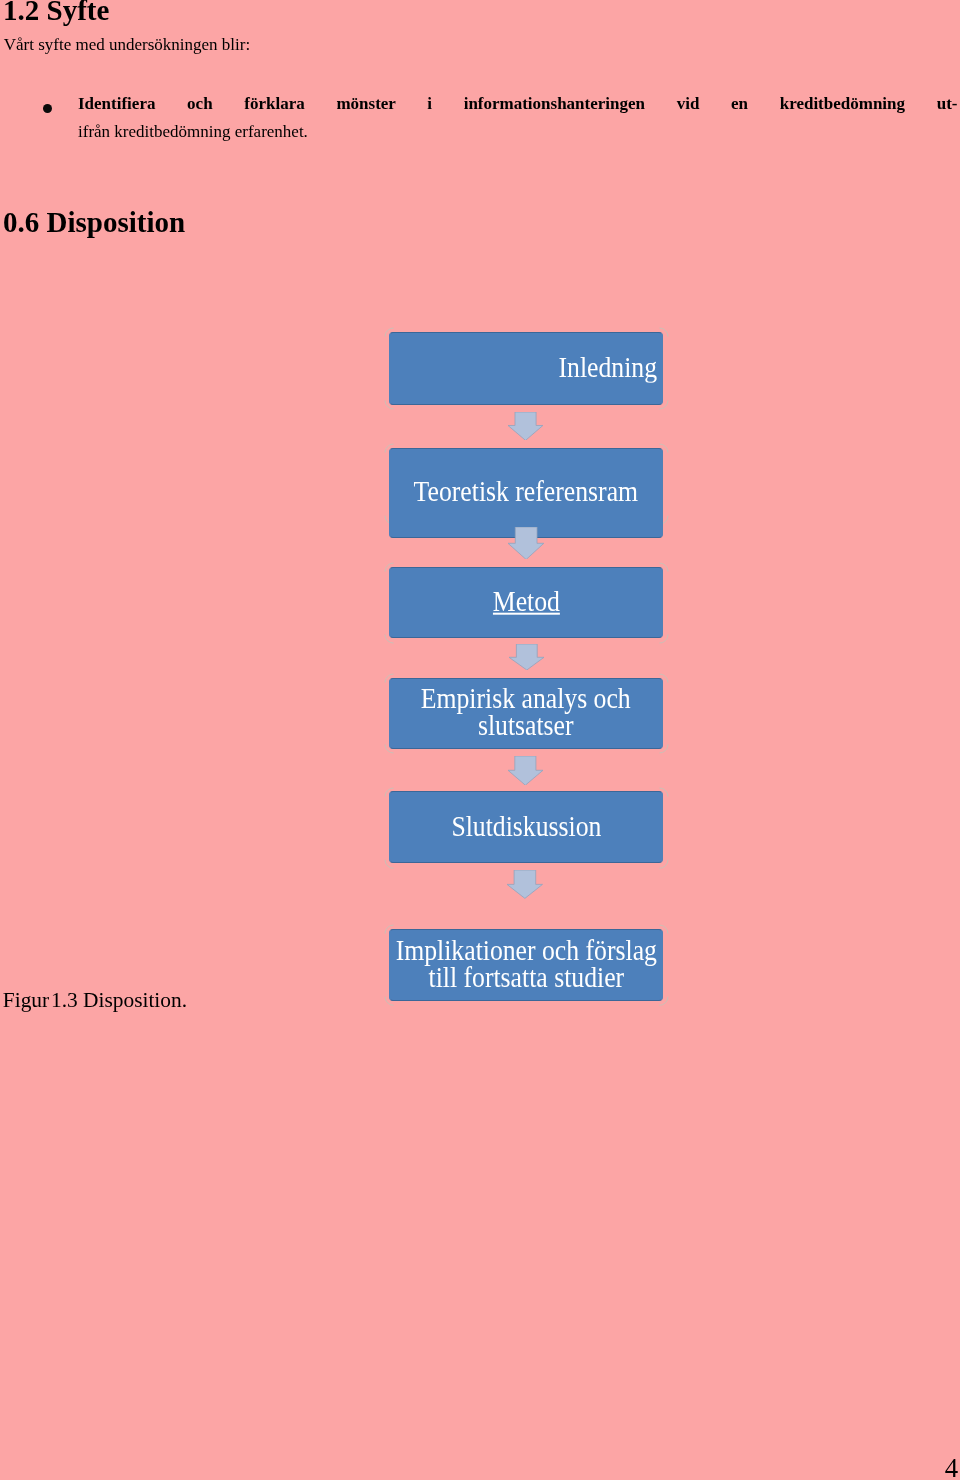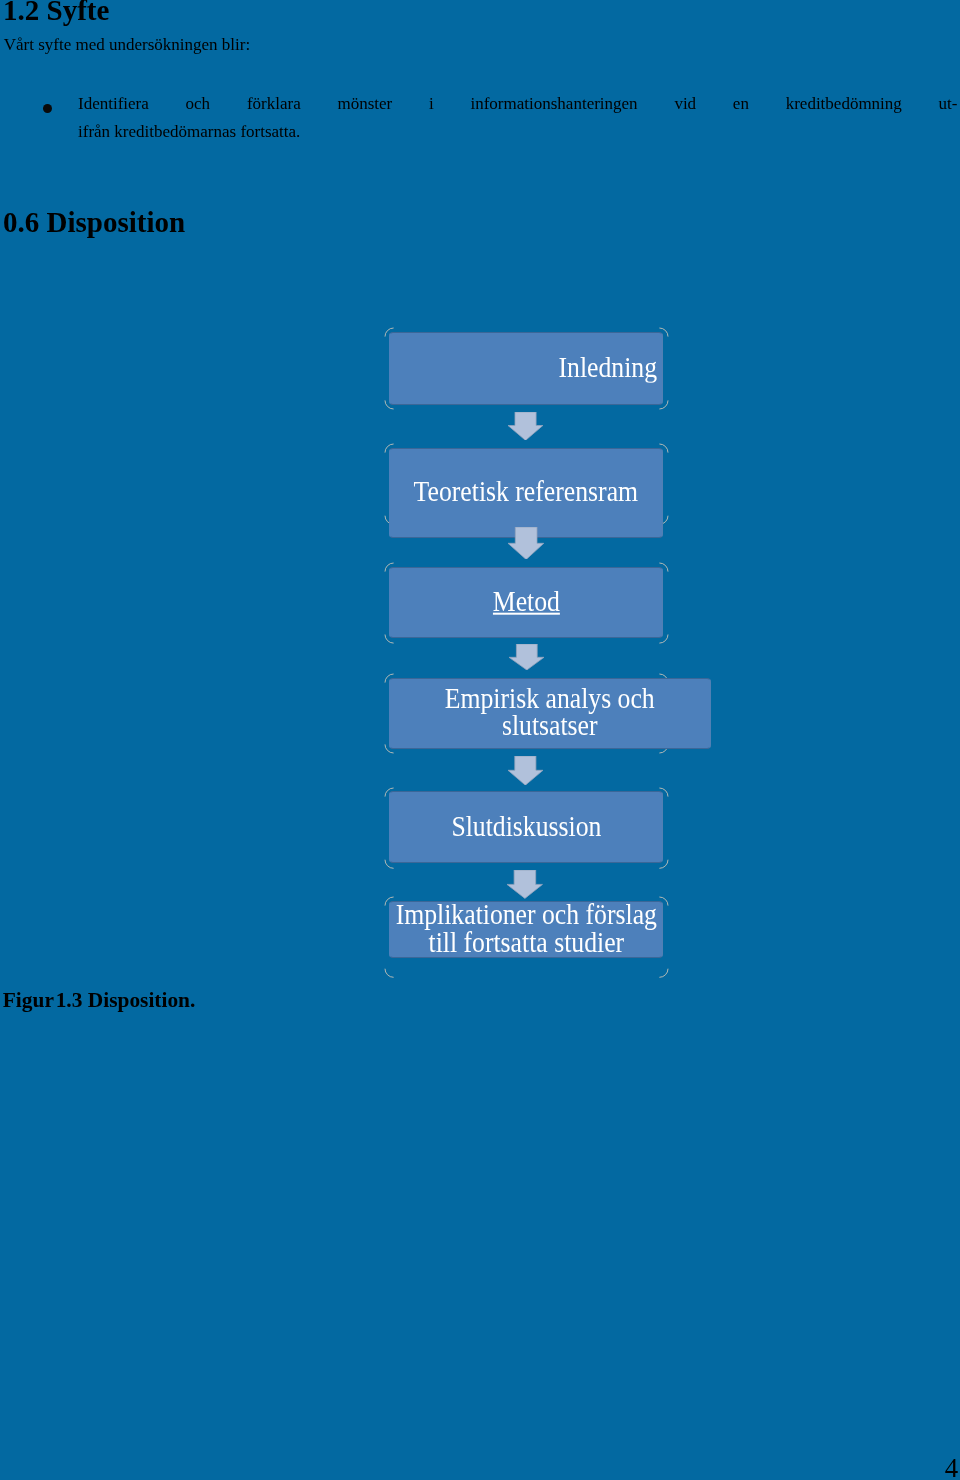--- a/index.html
+++ b/index.html
@@ -5,65 +5,65 @@
 <style>
   html,body{margin:0;padding:0;}
   body{width:960px;height:1480px;background:#ffffff;overflow:hidden;
        font-family:"Liberation Serif",serif;color:#000;}
   .page{position:relative;width:960px;height:1480px;overflow:hidden;background:#ffffff;}
 
   .abs{position:absolute;white-space:nowrap;transform:translateZ(0);}
   .h2{font-weight:bold;font-size:29px;line-height:1;}
   .bodyline{font-size:17px;line-height:1;}
   .just{white-space:normal;text-align:justify;text-align-last:justify;}
-  .caption{font-size:21.4px;line-height:1;font-weight:bold;}
+  .caption{font-size:21.4px;line-height:1;}
   .pageno{font-size:26.8px;line-height:1;text-align:right;}
 
   .bullet-dot{position:absolute;left:42.5px;top:103.6px;width:9.4px;height:9.4px;
               border-radius:50%;background:#0a0a0a;}
 
   
   .flow{position:absolute;left:0;top:0;width:960px;height:1480px;}
   .node{position:absolute;left:388.8px;width:274.7px;}
   .fbox{position:absolute;left:0;top:0;right:0;bottom:0;
         background:#4d80bb;border:1.2px solid #3b6798;border-left-color:#4d80bb;border-right-color:#5585bf;border-radius:4px;box-sizing:border-box;
         display:flex;align-items:center;justify-content:center;text-align:center;
         color:#ffffff;font-size:28.6px;line-height:27.4px;transform:translateZ(0);}
   .fbox .lbl{display:inline-block;white-space:nowrap;
              transform:scaleX(0.899) translate3d(0,-1.3px,0);transform-origin:center;}
   .frame{position:absolute;left:-4.2px;top:-3.7px;overflow:visible;}
   .arrow{position:absolute;}
 
   .n1{top:331.9px;height:72.8px;}
   .n2{top:447.5px;height:90px;}
   .n3{top:566.5px;height:71.9px;}
-  .n4{top:677.8px;height:70.8px;padding-left:48px;}
+  .n4{top:677.8px;height:70.8px;}
   .n5{top:791.4px;height:72.1px;}
-  .n6{top:901px;height:57px;}
+  .n6{top:929px;height:72px;}
 
   .a1{left:507.9px;top:412.1px;}
   .a2{left:508.4px;top:526.9px;}
   .a3{left:508.9px;top:644.4px;}
   .a4{left:508.1px;top:755.6px;}
   .a5{left:507.3px;top:870.4px;}
 </style>
 </head>
 <body>
 
-<div class="page" style="background: #0369a1;">
+<div class="page" style="background: #fca5a5;">
 
   <div class="abs h2" style="left:3px;top:-3.6px;">1.2 Syfte</div>
 
   <div class="abs bodyline" style="left:3.7px;top:36.3px;">Vårt syfte med undersökningen blir:</div>
 
   <div class="bullet-dot"></div>
 
-  <div class="abs bodyline just" style="left:78px;top:94.5px;width:879.5px;">Identifiera och förklara mönster i informationshanteringen vid en kreditbedömning ut-</div>
+  <div class="abs bodyline just" style="left:78px;top:94.5px;width:879.5px;font-weight:bold;">Identifiera och förklara mönster i informationshanteringen vid en kreditbedömning ut-</div>
 
-  <div class="abs bodyline" style="left:78px;top:123.3px;">ifrån kreditbedömarnas fortsatta.</div>
+  <div class="abs bodyline" style="left:78px;top:123.3px;">ifrån kreditbedömning erfarenhet.</div>
 
   <div class="abs h2" style="left:3px;top:208.3px;">0.6 Disposition</div>
 
   <div class="flow">
 
     <div class="node n1">
       <svg class="frame" width="283" height="81" viewBox="0 0 283 81">
         <path class="c-tl" d="M0 8.6 A 8.6 8.6 0 0 1 8.6 0" fill="none" stroke-width="0.9" stroke="#c6c2b8"></path>
         <path class="c-tr" d="M274.4 0 A 8.6 8.6 0 0 1 283 8.6" fill="none" stroke-width="0.9" stroke="#c6c2b8"></path>
         <path class="c-br" d="M283 72.4 A 8.6 8.6 0 0 1 274.4 81" fill="none" stroke-width="0.9" stroke="#c6c2b8"></path>

